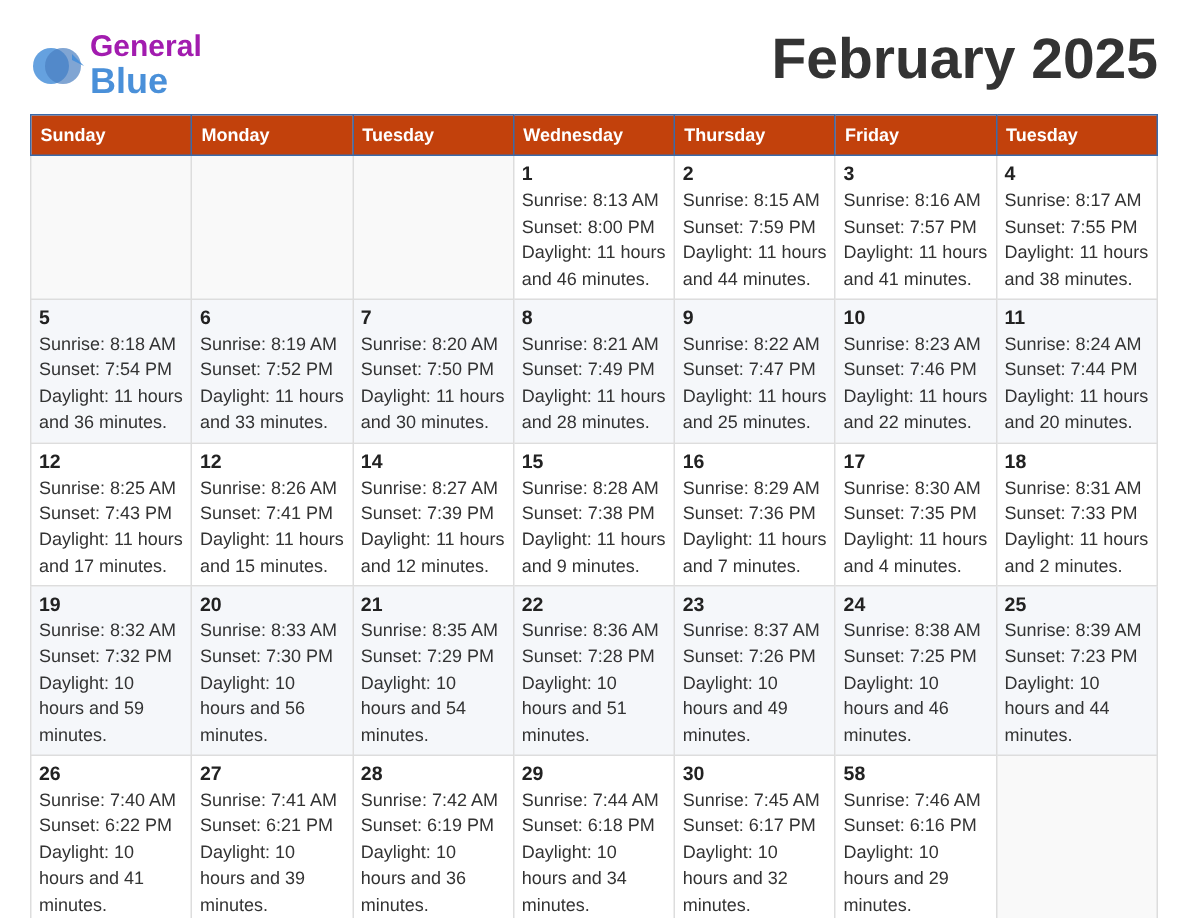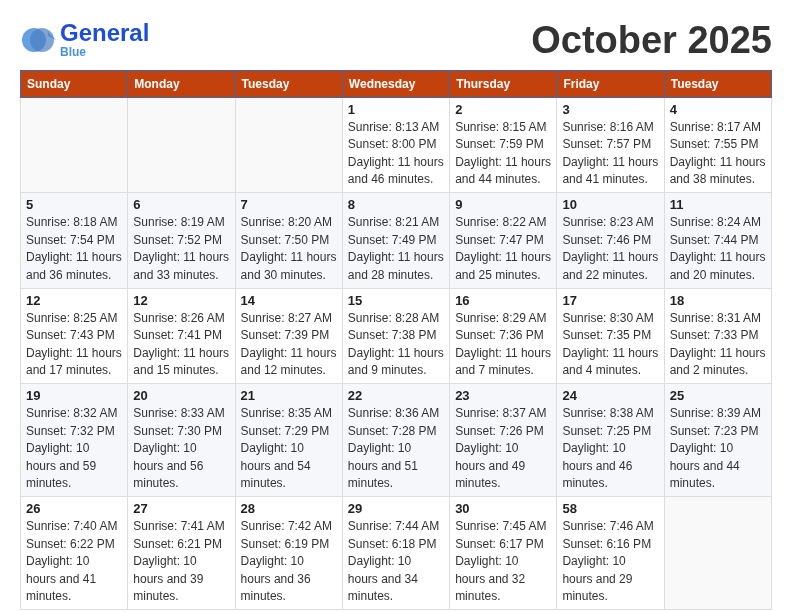--- a/index.html
+++ b/index.html
@@ -90,27 +90,27 @@
   <div class="logo">
     <div style="display:flex;align-items:center;gap:4px;">
       <div style="position:relative;width:36px;height:36px;">
         <svg width="36" height="36" viewBox="0 0 36 36">
           <ellipse cx="14" cy="18" rx="12" ry="12" fill="#4a90d9" opacity="0.85"></ellipse>
           <ellipse cx="22" cy="18" rx="12" ry="12" fill="#4a7fc1" opacity="0.7"></ellipse>
           <polygon points="28,10 36,18 28,14" fill="#4a90d9"></polygon>
         </svg>
       </div>
       <div>
-        <div style="font-size:24px;font-weight:bold;color:#1d4ed8;line-height:1.1;">General</div>
-        <div style="font-size:12px;font-weight:bold;color:#4a90d9;line-height:1.1;">Blue</div>
+        <div style="font-size:20px;font-weight:bold;color:#a21caf;line-height:1.1;">General</div>
+        <div style="font-size:24px;font-weight:bold;color:#4a90d9;line-height:1.1;">Blue</div>
       </div>
     </div>
   </div>
   <div class="title-area">
-    <div class="month-title">October 2025</div>
+    <div class="month-title">February 2025</div>
   </div>
 </div>
 
 <table class="calendar">
   <thead>
     <tr>
     <th>Sunday</th>
         <th>Monday</th>
         <th>Tuesday</th>
         <th>Wednesday</th>

